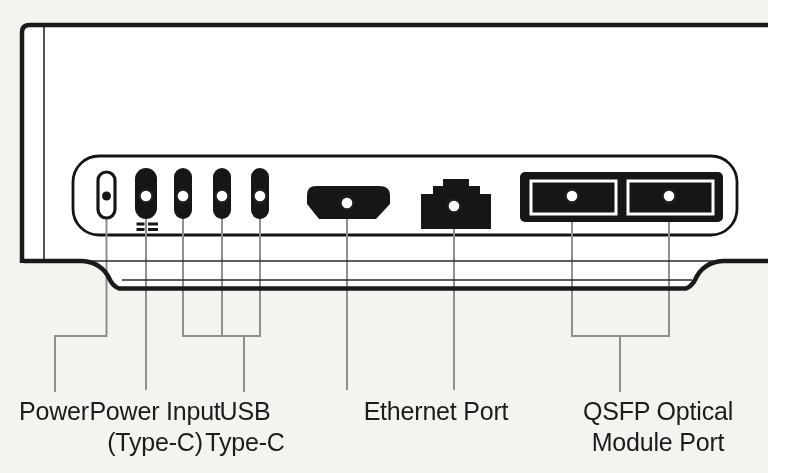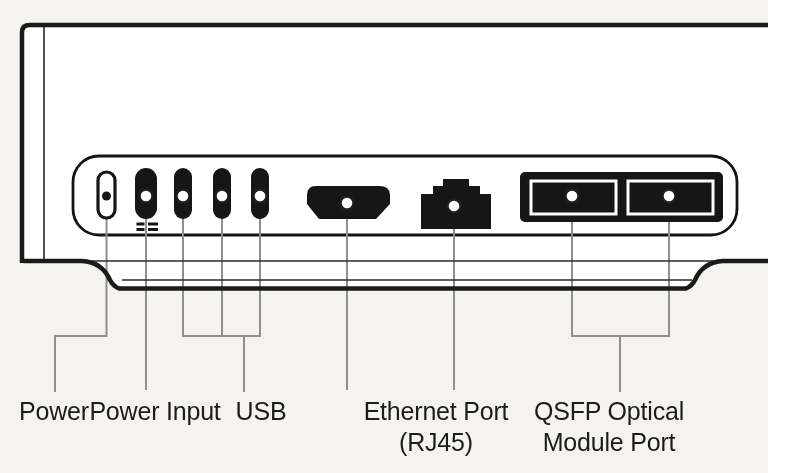--- a/index.html
+++ b/index.html
@@ -92,26 +92,27 @@
       <circle cx="572" cy="196" r="6.5"></circle>
       <circle cx="669" cy="196" r="6.5"></circle>
     </g>
   </svg>
 
   <div class="callout-label" style="left:54px">
     <div>Power</div>
   </div>
   <div class="callout-label" style="left:155px">
     <div>Power Input</div>
+    <div>(Type-C)</div>
   </div>
-  <div class="callout-label" style="left:261px">
+  <div class="callout-label" style="left:245px">
     <div>USB</div>
+    <div>Type-C</div>
   </div>
   <div class="callout-label" style="left:436px">
     <div>Ethernet Port</div>
-    <div>(RJ45)</div>
   </div>
-  <div class="callout-label" style="left:609px">
+  <div class="callout-label" style="left:658px">
     <div>QSFP Optical</div>
     <div>Module Port</div>
   </div>
 
 </div>
 
 </body></html>

